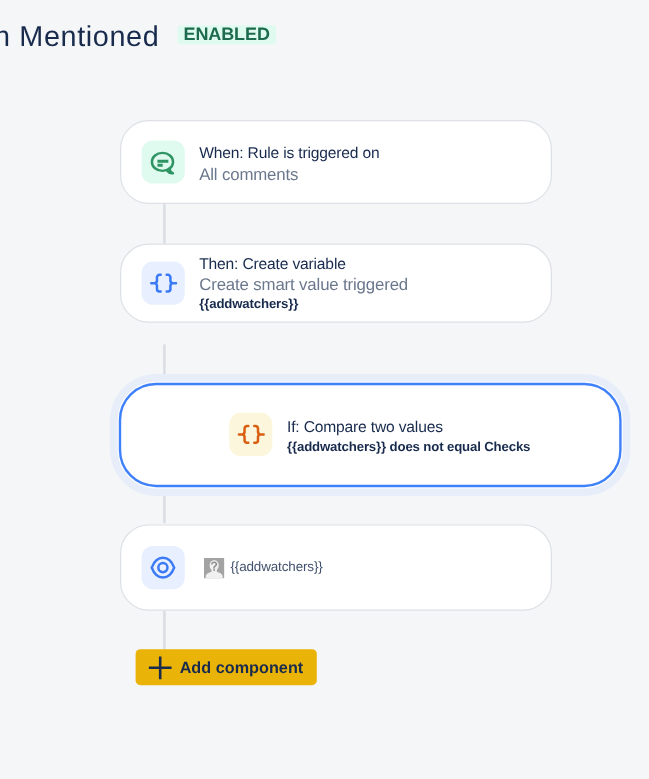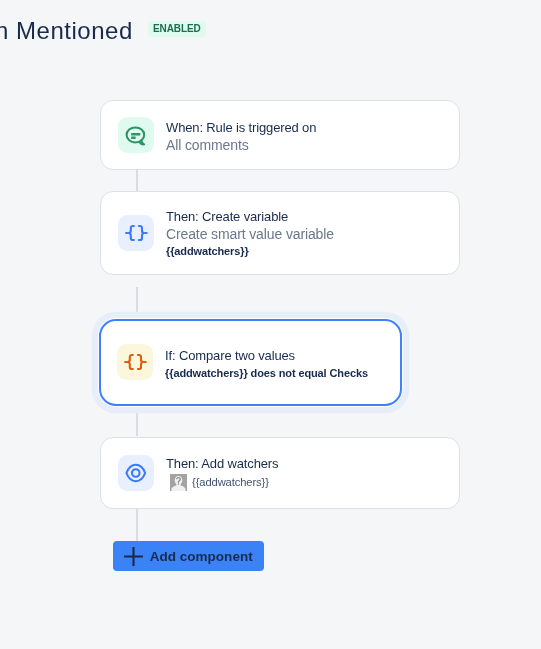--- a/index.html
+++ b/index.html
@@ -1,38 +1,38 @@
 <!DOCTYPE html>
 <html><head>
 <meta charset="utf-8">
 <style>
   html,body{margin:0;padding:0;}
   body{width:541px;height:649px;background:#f5f6f8;font-family:"Liberation Sans",sans-serif;overflow:hidden;}
   .header{position:absolute;left:0;top:0;height:56px;display:flex;align-items:baseline;}
   .rule-title{position:absolute;left:-5px;top:17px;font-size:24px;font-weight:500;color:#192b4d;white-space:nowrap;line-height:28px;letter-spacing:.52px;}
-  .status-badge{position:absolute;left:148px;top:20.5px;background:#dffbef;color:#1e6b4d;font-size:10px;font-weight:700;letter-spacing:-.1px;padding:0 5px;border-radius:3px;line-height:16px;height:16px;}
+  .status-badge{position:absolute;left:148px;top:20.5px;background:#dffbef;color:#1e6b4d;font-size:15px;font-weight:700;letter-spacing:-.1px;padding:0 5px;border-radius:3px;line-height:16px;height:16px;}
 
   .chain{position:absolute;left:100px;top:100px;width:360px;}
   .connector{position:absolute;left:36.3px;width:1.5px;background:#d9dce2;}
-  .card{position:absolute;left:0;width:360px;background:#fff;border:1px solid #dde0e5;border-radius:13px;box-sizing:border-box;display:flex;align-items:center;}
+  .card{position:absolute;left:0;width:360px;background:#fff;border:1px solid #dde0e5;border-radius:24px;box-sizing:border-box;display:flex;align-items:center;}
   .card.selected .ico{margin-left:16.1px;}
-  .card.selected{left:-1px;width:303px;border:2.1px solid #3f80fb;box-shadow:0 0 0 1px #fcfdfe,0 0 0 7.3px #e7eefa;border-radius:17px;}
+  .card.selected{left:-1px;width:419px;border:2.1px solid #3f80fb;box-shadow:0 0 0 1px #fcfdfe,0 0 0 7.3px #e7eefa;border-radius:31px;justify-content:center;}
   .ico{width:36px;height:36px;border-radius:9.5px;display:flex;align-items:center;justify-content:center;flex:none;margin-left:17px;}
   .ico.green{background:#dffaef;}
   .ico.blue{background:#e8efff;}
   .ico.yellow{background:#fcf6dc;}
   .txt{margin-left:12px;position:relative;top:1px;}
   .t1{font-size:13px;color:#182b4d;line-height:18px;letter-spacing:-.14px;}
   .t2{font-size:14px;color:#6b778c;line-height:17px;letter-spacing:-.12px;}
   .t3{font-size:11px;color:#182b4d;font-weight:700;line-height:17px;letter-spacing:-.12px;}
   .t4{font-size:11.2px;color:#42526e;font-weight:400;line-height:17px;letter-spacing:-.1px;}
   .avline{display:flex;align-items:center;margin-top:1px;}
   .avatar{width:17px;height:17px;flex:none;margin-right:5px;margin-left:4px;}
 
-  .addbtn{position:absolute;left:13.2px;top:441.2px;display:inline-flex;align-items:center;background:#3b82f6;border:none;border-radius:4px;height:30px;padding:0 11px 0 9.5px;cursor:pointer;box-sizing:border-box;}
+  .addbtn{position:absolute;left:13.2px;top:441.2px;display:inline-flex;align-items:center;background:#eab308;border:none;border-radius:4px;height:30px;padding:0 11px 0 9.5px;cursor:pointer;box-sizing:border-box;}
   .addbtn .lbl{font-size:13.5px;font-weight:700;color:#192b4d;margin-left:6px;letter-spacing:.02px;}
   .addbtn svg{display:block;}
 </style>
 </head>
 <body>
 
 <div class="header">
   <div class="rule-title">n Mentioned</div>
   <div class="status-badge">ENABLED</div>
 </div>
@@ -51,31 +51,31 @@
         <path d="M17.3 17.3c.2 1.95 1.2 3.3 2.9 4.1-2.15.25-3.85-.6-5.15-2.5" stroke="#2e9464" stroke-width="1.9" stroke-linejoin="round" stroke-linecap="round"></path>
         <path d="M7.2 11.3h9.1M7.2 14.7h4.4" stroke="#2e9464" stroke-width="2.45"></path>
       </svg>
     </div>
     <div class="txt">
       <div class="t1">When: Rule is triggered on</div>
       <div class="t2">All comments</div>
     </div>
   </div>
 
-  <div class="card" style="top:91px;height:84px">
+  <div class="card" style="top:103px;height:66px">
     <div class="ico blue">
       <svg width="24" height="24" viewBox="0 0 24 24" fill="none" stroke="#3b7af7" stroke-width="2.1" stroke-linecap="round" stroke-linejoin="round">
         <path d="M9.9 5H8.9a2.1 2.1 0 0 0-2.1 2.1v2.7a2.2 2.2 0 0 1-2.2 2.2 2.2 2.2 0 0 1 2.2 2.2v2.7A2.1 2.1 0 0 0 8.9 19h1"></path>
         <path d="M14.9 5h1a2.1 2.1 0 0 1 2.1 2.1v2.7a2.2 2.2 0 0 0 2.2 2.2 2.2 2.2 0 0 0-2.2 2.2v2.7a2.1 2.1 0 0 1-2.1 2.1h-1"></path>
         <path d="M3.35 12H2.1M21.45 12h1.25"></path>
       </svg>
     </div>
     <div class="txt">
       <div class="t1">Then: Create variable</div>
-      <div class="t2">Create smart value variable</div>
+      <div class="t2">Create smart value triggered</div>
       <div class="t3">{{addwatchers}}</div>
     </div>
   </div>
 
   <div class="card selected" style="top:218.7px;height:87.3px">
     <div class="ico yellow">
       <svg width="24" height="24" viewBox="0 0 24 24" fill="none" stroke="#d95f12" stroke-width="2.1" stroke-linecap="round" stroke-linejoin="round">
         <path d="M9.9 5H8.9a2.1 2.1 0 0 0-2.1 2.1v2.7a2.2 2.2 0 0 1-2.2 2.2 2.2 2.2 0 0 1 2.2 2.2v2.7A2.1 2.1 0 0 0 8.9 19h1"></path>
         <path d="M14.9 5h1a2.1 2.1 0 0 1 2.1 2.1v2.7a2.2 2.2 0 0 0 2.2 2.2 2.2 2.2 0 0 0-2.2 2.2v2.7a2.1 2.1 0 0 1-2.1 2.1h-1"></path>
         <path d="M3.35 12H2.1M21.45 12h1.25"></path>
@@ -88,21 +88,20 @@
   </div>
 
   <div class="card" style="top:337px;height:72px">
     <div class="ico blue">
       <svg width="24" height="24" viewBox="0 0 24 24" fill="none" stroke="#3b7af7" stroke-width="2.1">
         <path d="M2.45 12c1.8-4.85 5.25-8.2 9.35-8.2s7.55 3.35 9.35 8.2c-1.8 4.85-5.25 8.2-9.35 8.2S4.25 16.85 2.45 12Z" stroke-linejoin="round"></path>
         <circle cx="11.75" cy="12" r="3.8"></circle>
       </svg>
     </div>
     <div class="txt" style="top:0px">
-      <div class="t1">Then: Add watchers</div>
       <div class="avline">
         <svg class="avatar" viewBox="0 0 32 32">
           <rect width="32" height="32" fill="#a3a3a3"></rect>
           <path d="M16 3.6c-4.3 0-7.1 3.4-7.1 8 0 2.9 1.1 5.5 2.9 7v3.1c-4.6 1-7.6 3.3-9.1 6.1V32h26.6v-4.2c-1.5-2.8-4.5-5.1-9.1-6.1v-3.1c1.8-1.5 2.9-4.1 2.9-7 0-4.6-2.8-8-7.1-8Z" fill="#f0f0f0"></path>
           <path d="M16.1 5.6c2.6 0 4.5 1.7 4.5 4.2 0 1.9-1 3-2.5 4-.9.6-1.2 1-1.2 1.9v1.1h-2.3v-1.6c0-1.4.5-2.1 1.8-3 1.1-.8 1.6-1.3 1.6-2.3 0-1.2-.9-2-2.2-2-1.4 0-2.3.9-2.3 2.2h-2.4c0-2.6 1.9-4.5 5-4.5Zm-1.4 12.1h2.5v2.5h-2.5z" fill="#8f8f8f"></path>
         </svg>
         <div class="t4">{{addwatchers}}</div>
       </div>
     </div>
   </div>

